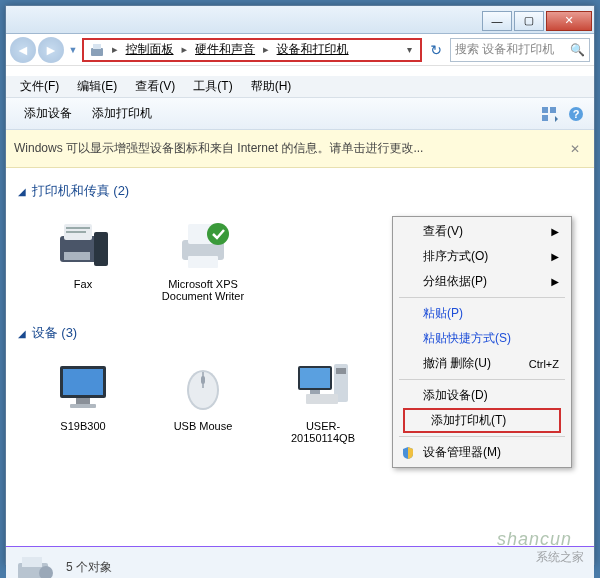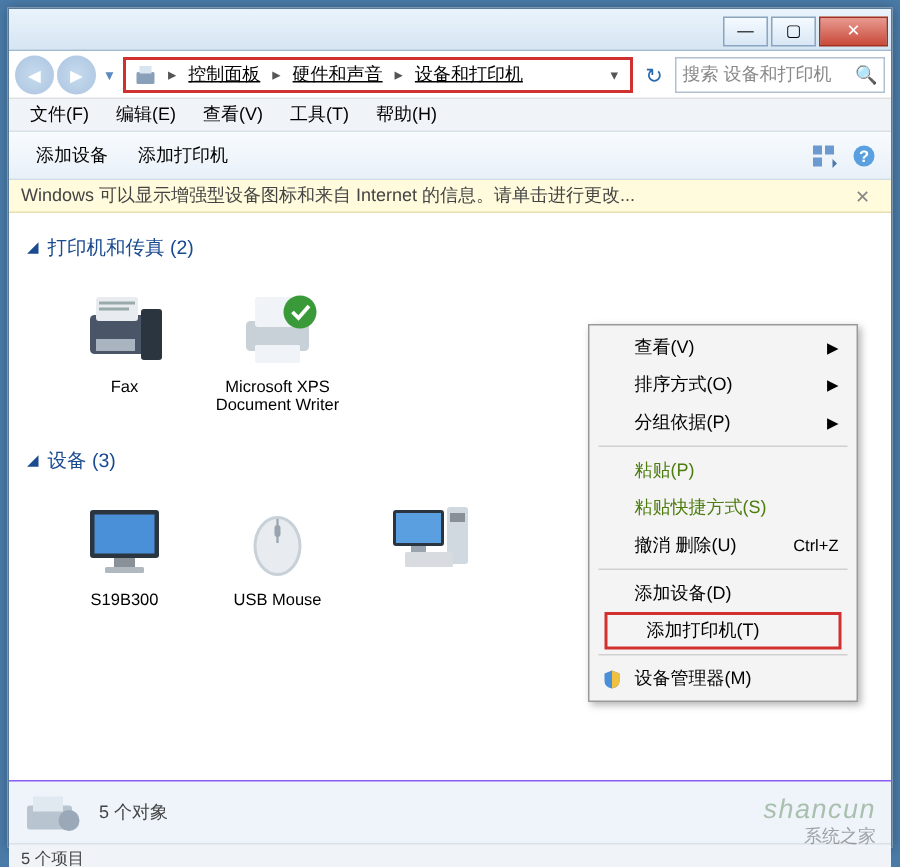--- a/index.html
+++ b/index.html
@@ -14,46 +14,46 @@
 .nav-arrow { width: 26px; height: 26px; border-radius: 50%; background: radial-gradient(#8fb8e0,#5a8ac0); display: flex; align-items: center; justify-content: center; color: #fff; font-size: 14px; opacity: 0.5; }
 .nav-recent { width: 14px; height: 24px; display: flex; align-items: center; justify-content: center; font-size: 9px; color: #5a8ac0; }
 .breadcrumb { flex: 1; height: 24px; border: 2px solid #d03030; display: flex; align-items: center; background: #fff; padding: 0 4px; font-size: 12px; gap: 2px; }
 .bc-icon { width: 18px; height: 18px; display: flex; align-items: center; justify-content: center; font-size: 13px; }
 .bc-sep { font-size: 11px; color: #555; padding: 0 4px; }
 .bc-item { padding: 0 2px; text-decoration: underline; }
 .bc-drop { margin-left: auto; font-size: 10px; color: #555; padding: 0 4px; }
 .refresh-btn { width: 24px; height: 24px; display: flex; align-items: center; justify-content: center; color: #2a6ab0; font-size: 14px; }
 .searchbox { width: 140px; height: 24px; border: 1px solid #b0c0d0; display: flex; align-items: center; padding: 0 4px; font-size: 12px; color: #888; background: #fff; }
 .searchbox span:last-child { margin-left: auto; color: #5a8ac0; }
-.menubar { height: 22px; display: flex; align-items: center; padding: 0 6px; gap: 2px; font-size: 12px; background: #f0f4f8; border-bottom: 1px solid #d8e0e8; }
+.menubar { height: 22px; display: flex; align-items: center; padding: 0 6px; gap: 2px; font-size: 12px; background: #f0f4f8; border-bottom: 1px solid #d8e0e8; margin-top: 10px; }
 .menuitem { padding: 2px 8px; }
 .toolbar { height: 32px; display: flex; align-items: center; padding: 0 8px; background: linear-gradient(#f8fbfe,#e8f0f8); border-bottom: 1px solid #d0dce8; font-size: 12px; }
 .tool-item { padding: 4px 10px; }
 .tool-right { margin-left: auto; display: flex; gap: 6px; align-items: center; }
 .tool-icon { width: 20px; height: 20px; display: flex; align-items: center; justify-content: center; color: #4a7aa8; }
-.infobar { height: 22px; background: #fffbdc; border-bottom: 1px solid #e8e0b0; display: flex; align-items: center; padding: 0 8px; font-size: 12px; color: #444; }
+.infobar { height: 38px; background: #fffbdc; border-bottom: 1px solid #e8e0b0; display: flex; align-items: center; padding: 0 8px; font-size: 12px; color: #444; }
 .infobar .close-info { margin-left: auto; padding: 0 6px; color: #888; }
 .content { height: 378px; overflow: auto; padding: 8px 12px; position: relative; }
 .section-header { font-size: 13px; color: #1a4a90; padding: 6px 0; display: flex; align-items: center; gap: 6px; }
 .tri { font-size: 10px; }
-.items-row { display: flex; gap: 12px; padding: 8px 0 16px 20px; }
+.items-row { display: flex; gap: 30px; padding: 8px 0 16px 20px; }
 .device-item { width: 90px; text-align: center; font-size: 11px; }
 .device-icon { width: 60px; height: 60px; margin: 0 auto 4px; display: flex; align-items: center; justify-content: center; }
 .status-panel { height: 42px; background: #eef4fa; border-top: 1px solid #8b5cf6; display: flex; align-items: center; padding: 0 10px; gap: 10px; }
 .status-icon { width: 40px; height: 32px; display: flex; align-items: center; justify-content: center; }
 .status-text { font-size: 12px; color: #444; }
 .statusbar { height: 20px; background: #f0f4f8; border-top: 1px solid #d8e0e8; padding: 2px 8px; font-size: 11px; color: #444; }
 .context-menu { position: absolute; top: 210px; right: 22px; width: 180px; background: #f4f4f4; border: 1px solid #9a9a9a; box-shadow: 2px 2px 5px rgba(0,0,0,0.3); padding: 2px; font-size: 12px; z-index: 100; }
 .ctx-item { display: flex; align-items: center; padding: 4px 10px 4px 28px; position: relative; }
-.ctx-item.disabled { color: #4d7c0f; }
+.ctx-item.disabled { color: #1d4ed8; }
 .ctx-item .shortcut { margin-left: auto; font-size: 11px; }
 .ctx-item .sub { margin-left: auto; font-size: 10px; }
 .ctx-sep { height: 1px; background: #d0d0d0; margin: 3px 4px; }
 .ctx-highlighted { border: 2px solid #d03030; margin: 0 8px; padding: 2px 8px 2px 26px; }
-.watermark { position: absolute; right: 16px; bottom: 28px; font-size: 18px; color: rgba(100,140,100,0.5); font-style: italic; letter-spacing: 1px; }
+.watermark { position: absolute; right: 28px; bottom: 28px; font-size: 18px; color: rgba(100,140,100,0.5); font-style: italic; letter-spacing: 1px; }
 .watermark2 { position: absolute; right: 16px; bottom: 12px; font-size: 12px; color: rgba(80,80,80,0.5); margin-left: 34px; }
 
 svg { display: block; }
 </style>
 </head>
 <body>
 
 <div class="window">
 
   <div class="titlebar">
@@ -189,20 +189,21 @@
         <div class="device-icon">
           <svg width="58" height="52">
               <rect x="4" y="6" width="34" height="24" rx="2" fill="#2a3540"></rect>
               <rect x="6" y="8" width="30" height="20" fill="#5aa0e0"></rect>
               <rect x="40" y="4" width="14" height="38" rx="2" fill="#d0d8e0"></rect>
               <rect x="42" y="8" width="10" height="6" fill="#8a9098"></rect>
               <rect x="12" y="34" width="32" height="10" rx="1" fill="#d8dce0"></rect>
               <rect x="16" y="30" width="10" height="4" fill="#9aa4b0"></rect>
             </svg>
         </div>
+        <div>USER-20150114QB</div>
       </div>
     </div>
   </div>
 
   <div class="context-menu">
     <div class="ctx-item">
         <span>查看(V)</span>
         <span class="sub">▶</span>
       </div>
     <div class="ctx-item">

